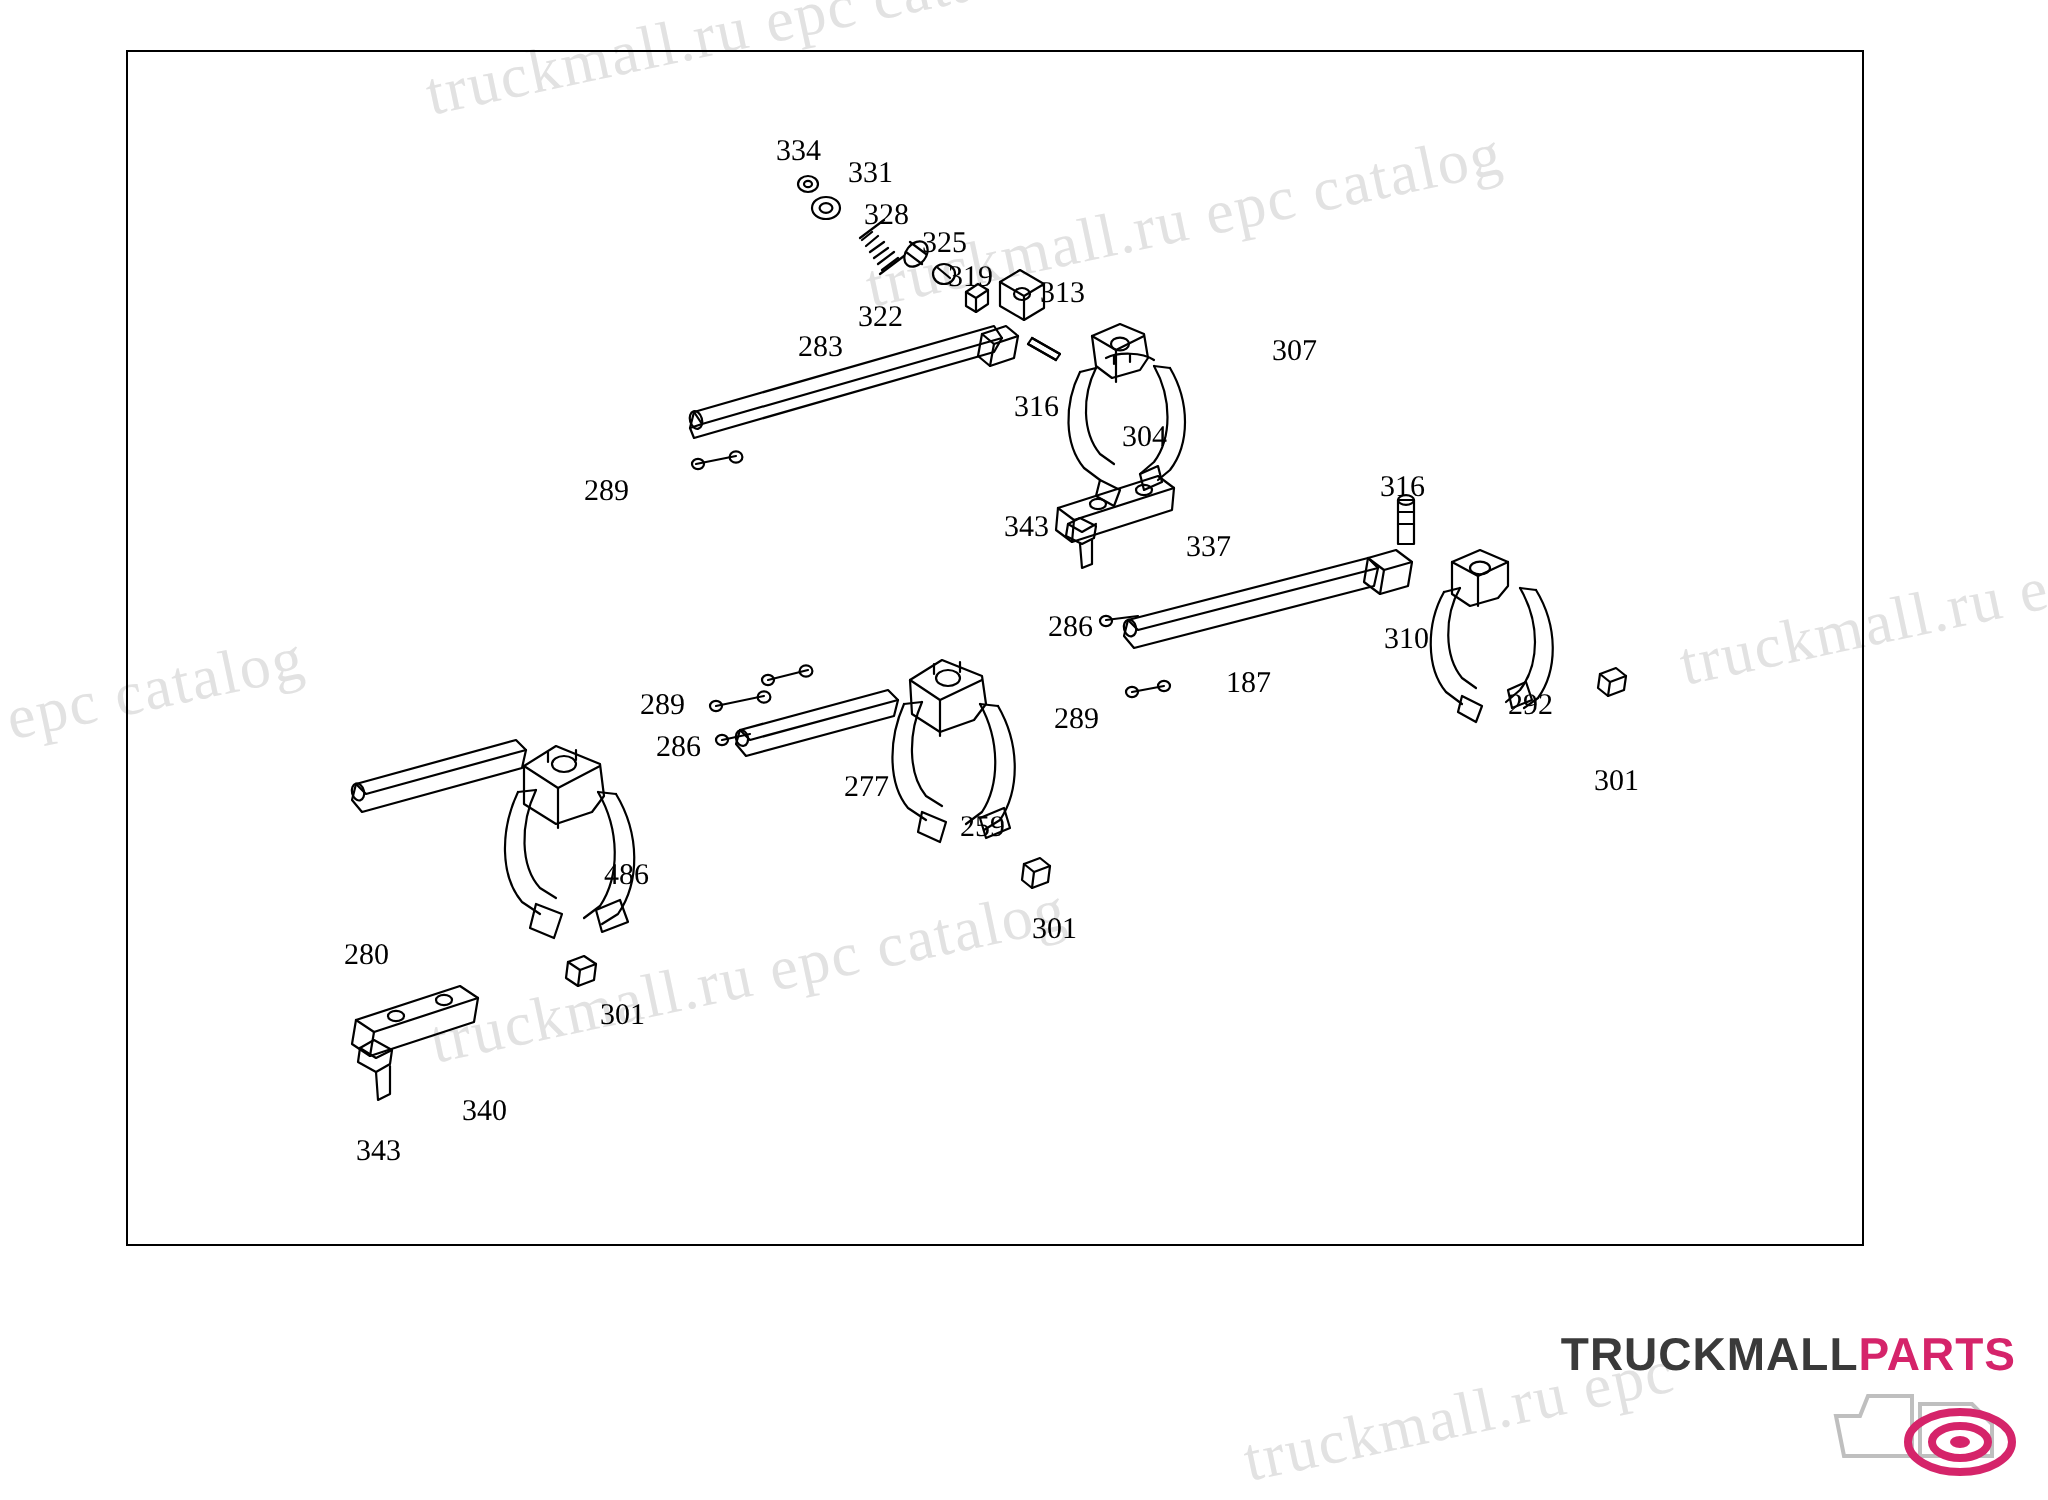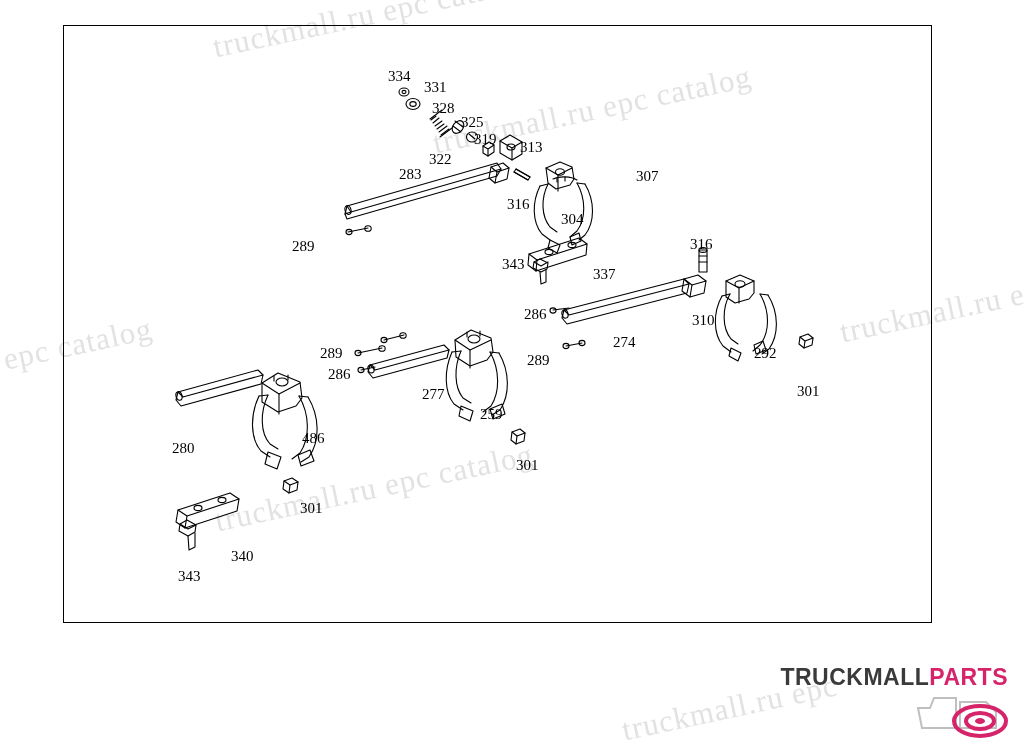--- a/index.html
+++ b/index.html
@@ -250,29 +250,29 @@
       <div class="lbl" style="left: 399px; top: 166px;">283</div>
       <div class="lbl" style="left: 507px; top: 196px;">316</div>
       <div class="lbl" style="left: 561px; top: 211px;">304</div>
       <div class="lbl" style="left: 292px; top: 238px;">289</div>
       <div class="lbl" style="left: 690px; top: 236px;">316</div>
       <div class="lbl" style="left: 502px; top: 256px;">343</div>
       <div class="lbl" style="left: 593px; top: 266px;">337</div>
       <div class="lbl" style="left: 524px; top: 306px;">286</div>
       <div class="lbl" style="left: 692px; top: 312px;">310</div>
       <div class="lbl" style="left: 754px; top: 345px;">292</div>
-      <div class="lbl" style="left: 613px; top: 334px;">274</div>
+      <div class="lbl" style="left: 613px; top: 334px;">187</div>
       <div class="lbl" style="left: 320px; top: 345px;">289</div>
       <div class="lbl" style="left: 527px; top: 352px;">289</div>
       <div class="lbl" style="left: 328px; top: 366px;">286</div>
       <div class="lbl" style="left: 386px; top: 386px; margin-left: 36px;">277</div>
       <div class="lbl" style="left: 797px; top: 383px;">301</div>
       <div class="lbl" style="left: 480px; top: 406px;">259</div>
       <div class="lbl" style="left: 302px; top: 430px;">486</div>
-      <div class="lbl" style="left: 172px; top: 440px;">280</div>
+      <div class="lbl" style="left: 172px; top: 470px;">280</div>
       <div class="lbl" style="left: 516px; top: 457px;">301</div>
       <div class="lbl" style="left: 300px; top: 500px;">301</div>
       <div class="lbl" style="left: 231px; top: 548px;">340</div>
       <div class="lbl" style="left: 178px; top: 568px;">343</div>
     </div>
 
   <div class="logo">
     <div class="logo-text">
       <span>TRUCKMALL</span><span class="accent">PARTS</span>
     </div>

